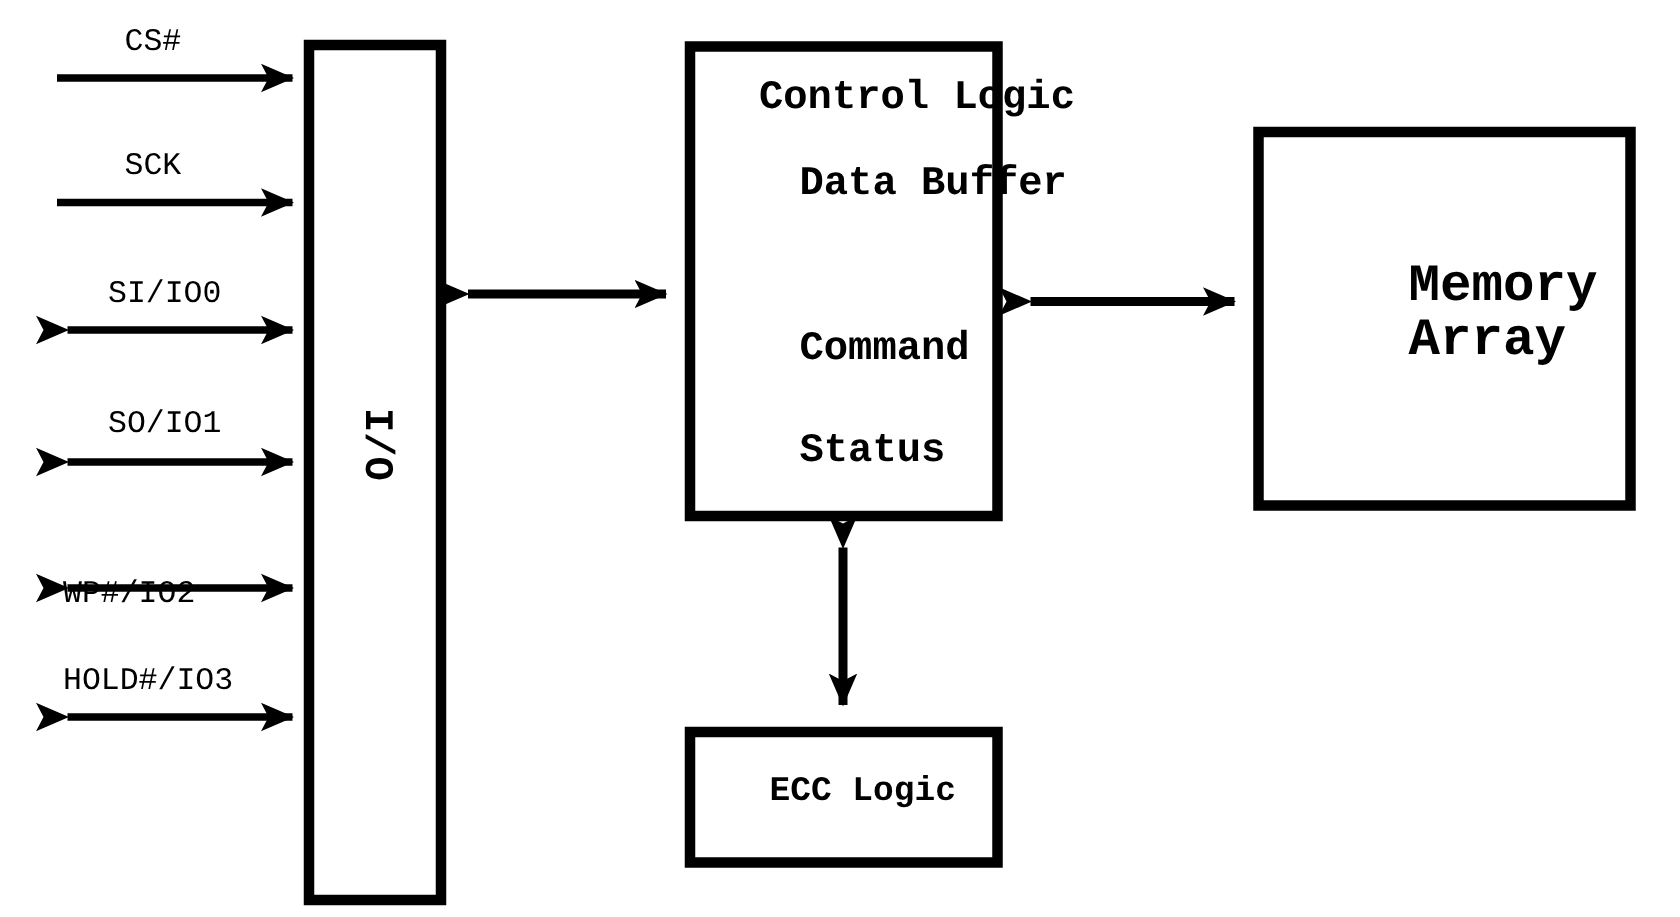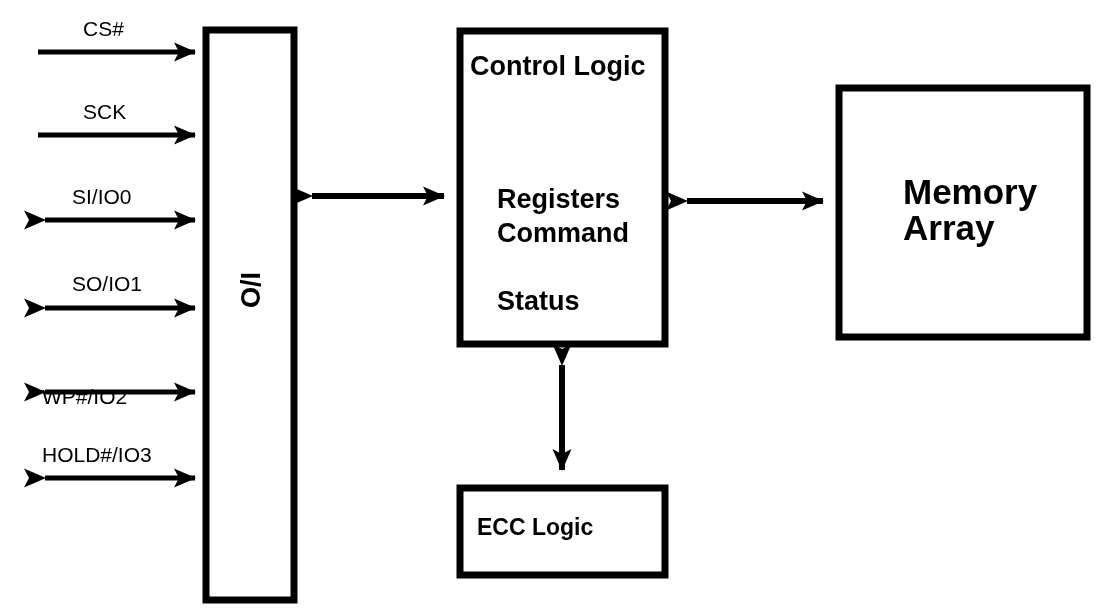--- a/index.html
+++ b/index.html
@@ -5,34 +5,35 @@
   html, body {
     margin: 0;
     padding: 0;
     background: #ffffff;
   }
   #diagram {
     position: relative;
     width: 1120px;
     height: 604px;
     background: #ffffff;
-    font-family: Liberation Sans, sans-serif;
+    font-family: Liberation Mono, monospace;
     overflow: hidden;
   }
   #diagram svg {
     position: absolute;
     left: 0;
     top: 0;
   }
   .blk-label {
     position: absolute;
     color: #000000;
     font-weight: bold;
     white-space: pre;
     line-height: 1.18;
+    margin-left: 36px;
   }
   .sig-label {
     position: absolute;
     color: #000000;
     font-weight: normal;
     font-size: 21px;
     white-space: pre;
   }
   .io-vert {
     position: absolute;
@@ -131,22 +132,22 @@
   <div class="sig-label" style="left:72px; top:272px;">SO/IO1</div>
 
   <div class="sig-label" style="left:42px; top:357px;margin-top:28px;">WP#/IO2</div>
 
   <div class="sig-label" style="left:42px; top:443px;text-align:center;">HOLD#/IO3</div>
 
   <div class="io-vert" style="left:265px; top:272px;">I/O</div>
 
   <div class="blk-label ctl-title" style="left:470px; top:51px;">Control Logic</div>
 
+  <div class="blk-label ctl-line" style="left:497px; top:108px;">Data Buffer</div>
 
-  <div class="blk-label ctl-line" style="left:497px; top:184px;">Registers</div>
 
   <div class="blk-label ctl-line" style="left:497px; top:218px;">Command</div>
 
 
   <div class="blk-label ctl-line" style="left:497px; top:286px;">Status</div>
 
   <div class="blk-label mem-label" style="left:903px; top:171px;">Memory</div>
 
   <div class="blk-label mem-label" style="left:903px; top:207px;">Array</div>
 

